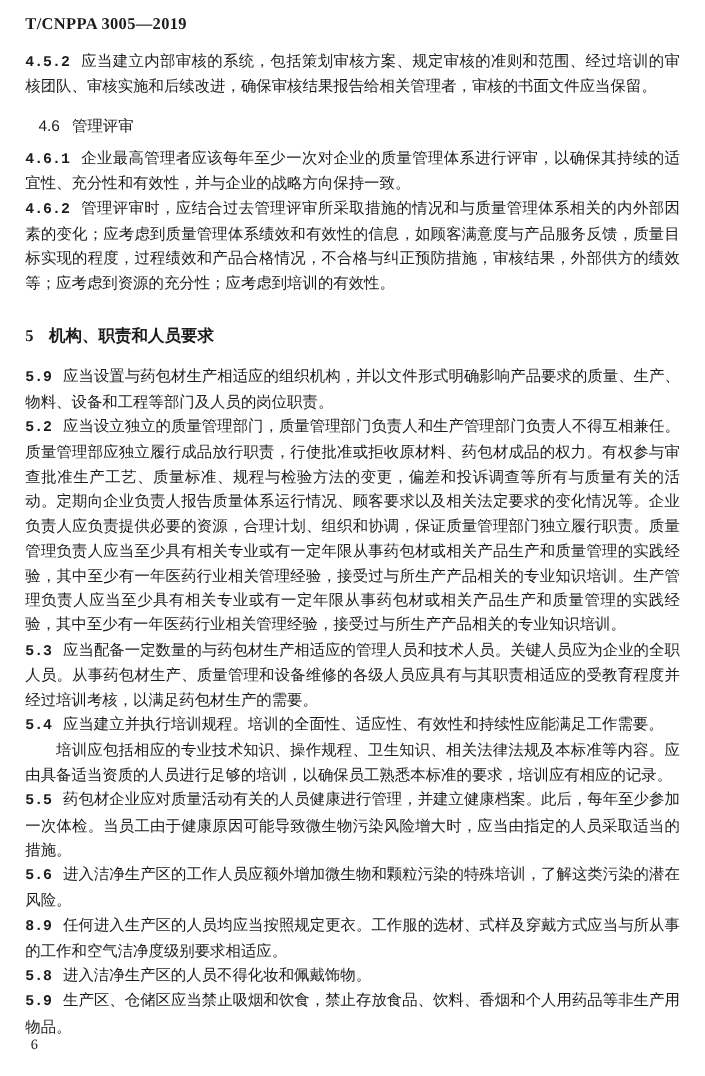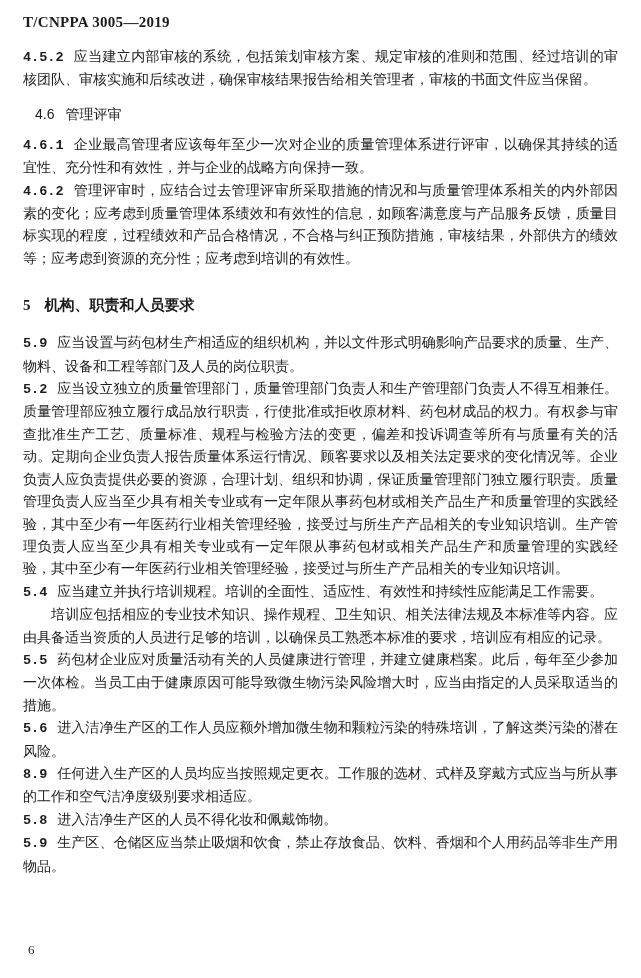--- a/index.html
+++ b/index.html
@@ -72,20 +72,21 @@
     <p class="clause"><span class="num">4.6.2</span><span class="txt">管理评审时，应结合过去管理评审所采取措施的情况和与质量管理体系相关的内外部因素的变化；应考虑到质量管理体系绩效和有效性的信息，如顾客满意度与产品服务反馈，质量目标实现的程度，过程绩效和产品合格情况，不合格与纠正预防措施，审核结果，外部供方的绩效等；应考虑到资源的充分性；应考虑到培训的有效性。</span></p>
 
 
 
     <h2 class="h-chapter"><span class="num">5</span><span class="txt">机构、职责和人员要求</span></h2>
 
     <p class="clause"><span class="num">5.9</span><span class="txt">应当设置与药包材生产相适应的组织机构，并以文件形式明确影响产品要求的质量、生产、物料、设备和工程等部门及人员的岗位职责。</span></p>
 
     <p class="clause"><span class="num">5.2</span><span class="txt">应当设立独立的质量管理部门，质量管理部门负责人和生产管理部门负责人不得互相兼任。质量管理部应独立履行成品放行职责，行使批准或拒收原材料、药包材成品的权力。有权参与审查批准生产工艺、质量标准、规程与检验方法的变更，偏差和投诉调查等所有与质量有关的活动。定期向企业负责人报告质量体系运行情况、顾客要求以及相关法定要求的变化情况等。企业负责人应负责提供必要的资源，合理计划、组织和协调，保证质量管理部门独立履行职责。质量管理负责人应当至少具有相关专业或有一定年限从事药包材或相关产品生产和质量管理的实践经验，其中至少有一年医药行业相关管理经验，接受过与所生产产品相关的专业知识培训。生产管理负责人应当至少具有相关专业或有一定年限从事药包材或相关产品生产和质量管理的实践经验，其中至少有一年医药行业相关管理经验，接受过与所生产产品相关的专业知识培训。</span></p>
 
+    <p class="clause"><span class="num">5.3</span><span class="txt">应当配备一定数量的与药包材生产相适应的管理人员和技术人员。关键人员应为企业的全职人员。从事药包材生产、质量管理和设备维修的各级人员应具有与其职责相适应的受教育程度并经过培训考核，以满足药包材生产的需要。</span></p>
 
     <p class="clause"><span class="num">5.4</span><span class="txt">应当建立并执行培训规程。培训的全面性、适应性、有效性和持续性应能满足工作需要。</span></p>
 
     <p class="clause indent">培训应包括相应的专业技术知识、操作规程、卫生知识、相关法律法规及本标准等内容。应由具备适当资质的人员进行足够的培训，以确保员工熟悉本标准的要求，培训应有相应的记录。</p>
 
     <p class="clause"><span class="num">5.5</span><span class="txt">药包材企业应对质量活动有关的人员健康进行管理，并建立健康档案。此后，每年至少参加一次体检。当员工由于健康原因可能导致微生物污染风险增大时，应当由指定的人员采取适当的措施。</span></p>
 
     <p class="clause"><span class="num">5.6</span><span class="txt">进入洁净生产区的工作人员应额外增加微生物和颗粒污染的特殊培训，了解这类污染的潜在风险。</span></p>
 
     <p class="clause"><span class="num">8.9</span><span class="txt">任何进入生产区的人员均应当按照规定更衣。工作服的选材、式样及穿戴方式应当与所从事的工作和空气洁净度级别要求相适应。</span></p>

